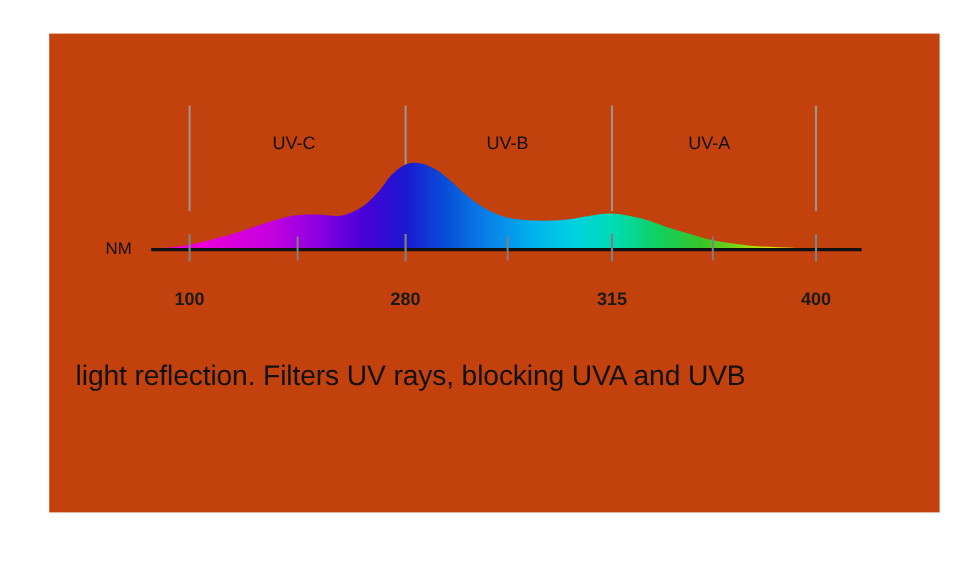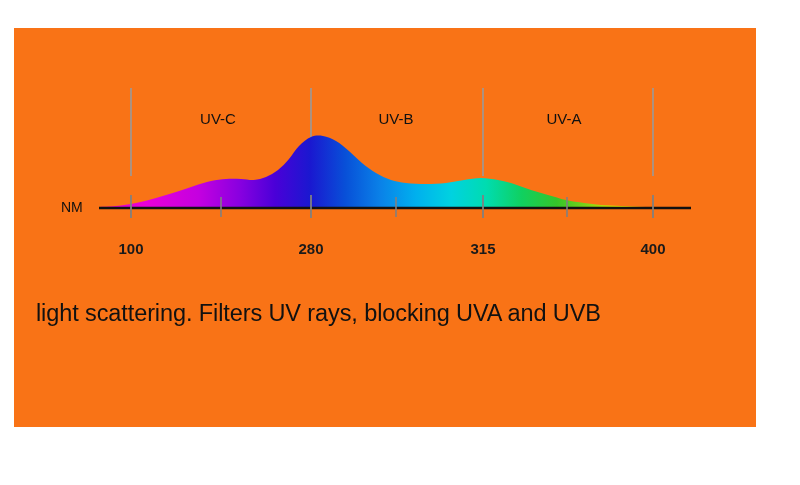--- a/index.html
+++ b/index.html
@@ -14,25 +14,25 @@
     overflow: hidden;
   }
   #page {
     position: relative;
     width: 800px;
     height: 485px;
     background: #ffffff;
   }
   #panel {
     position: absolute;
-    left: 14px;
+    left: 41px;
     top: 28px;
     width: 742px;
     height: 399px;
-    background: #f97316;
+    background: #c2410c;
   }
   #chart-area {
     position: absolute;
     left: 0;
     top: 0;
     width: 742px;
     height: 240px;
   }
   #chart-svg {
     position: absolute;
@@ -143,17 +143,17 @@
             <text class="tick-label" x="297" y="226" fill="#111111">280</text>
             <text class="tick-label" x="469" y="226" fill="#111111">315</text>
             <text class="tick-label" x="639" y="226" fill="#111111">400</text>
           </g>
 
         <text id="nm-label" class="axis-nm-label" x="47" y="184" fill="#111111">NM</text>
       </svg>
     </div>
 
     <div id="caption">
-      <span class="caption-line">light scattering. Filters UV rays, blocking UVA and UVB</span>
+      <span class="caption-line">light reflection. Filters UV rays, blocking UVA and UVB</span>
     </div>
 
   </div>
 </div>
 
 </body></html>

